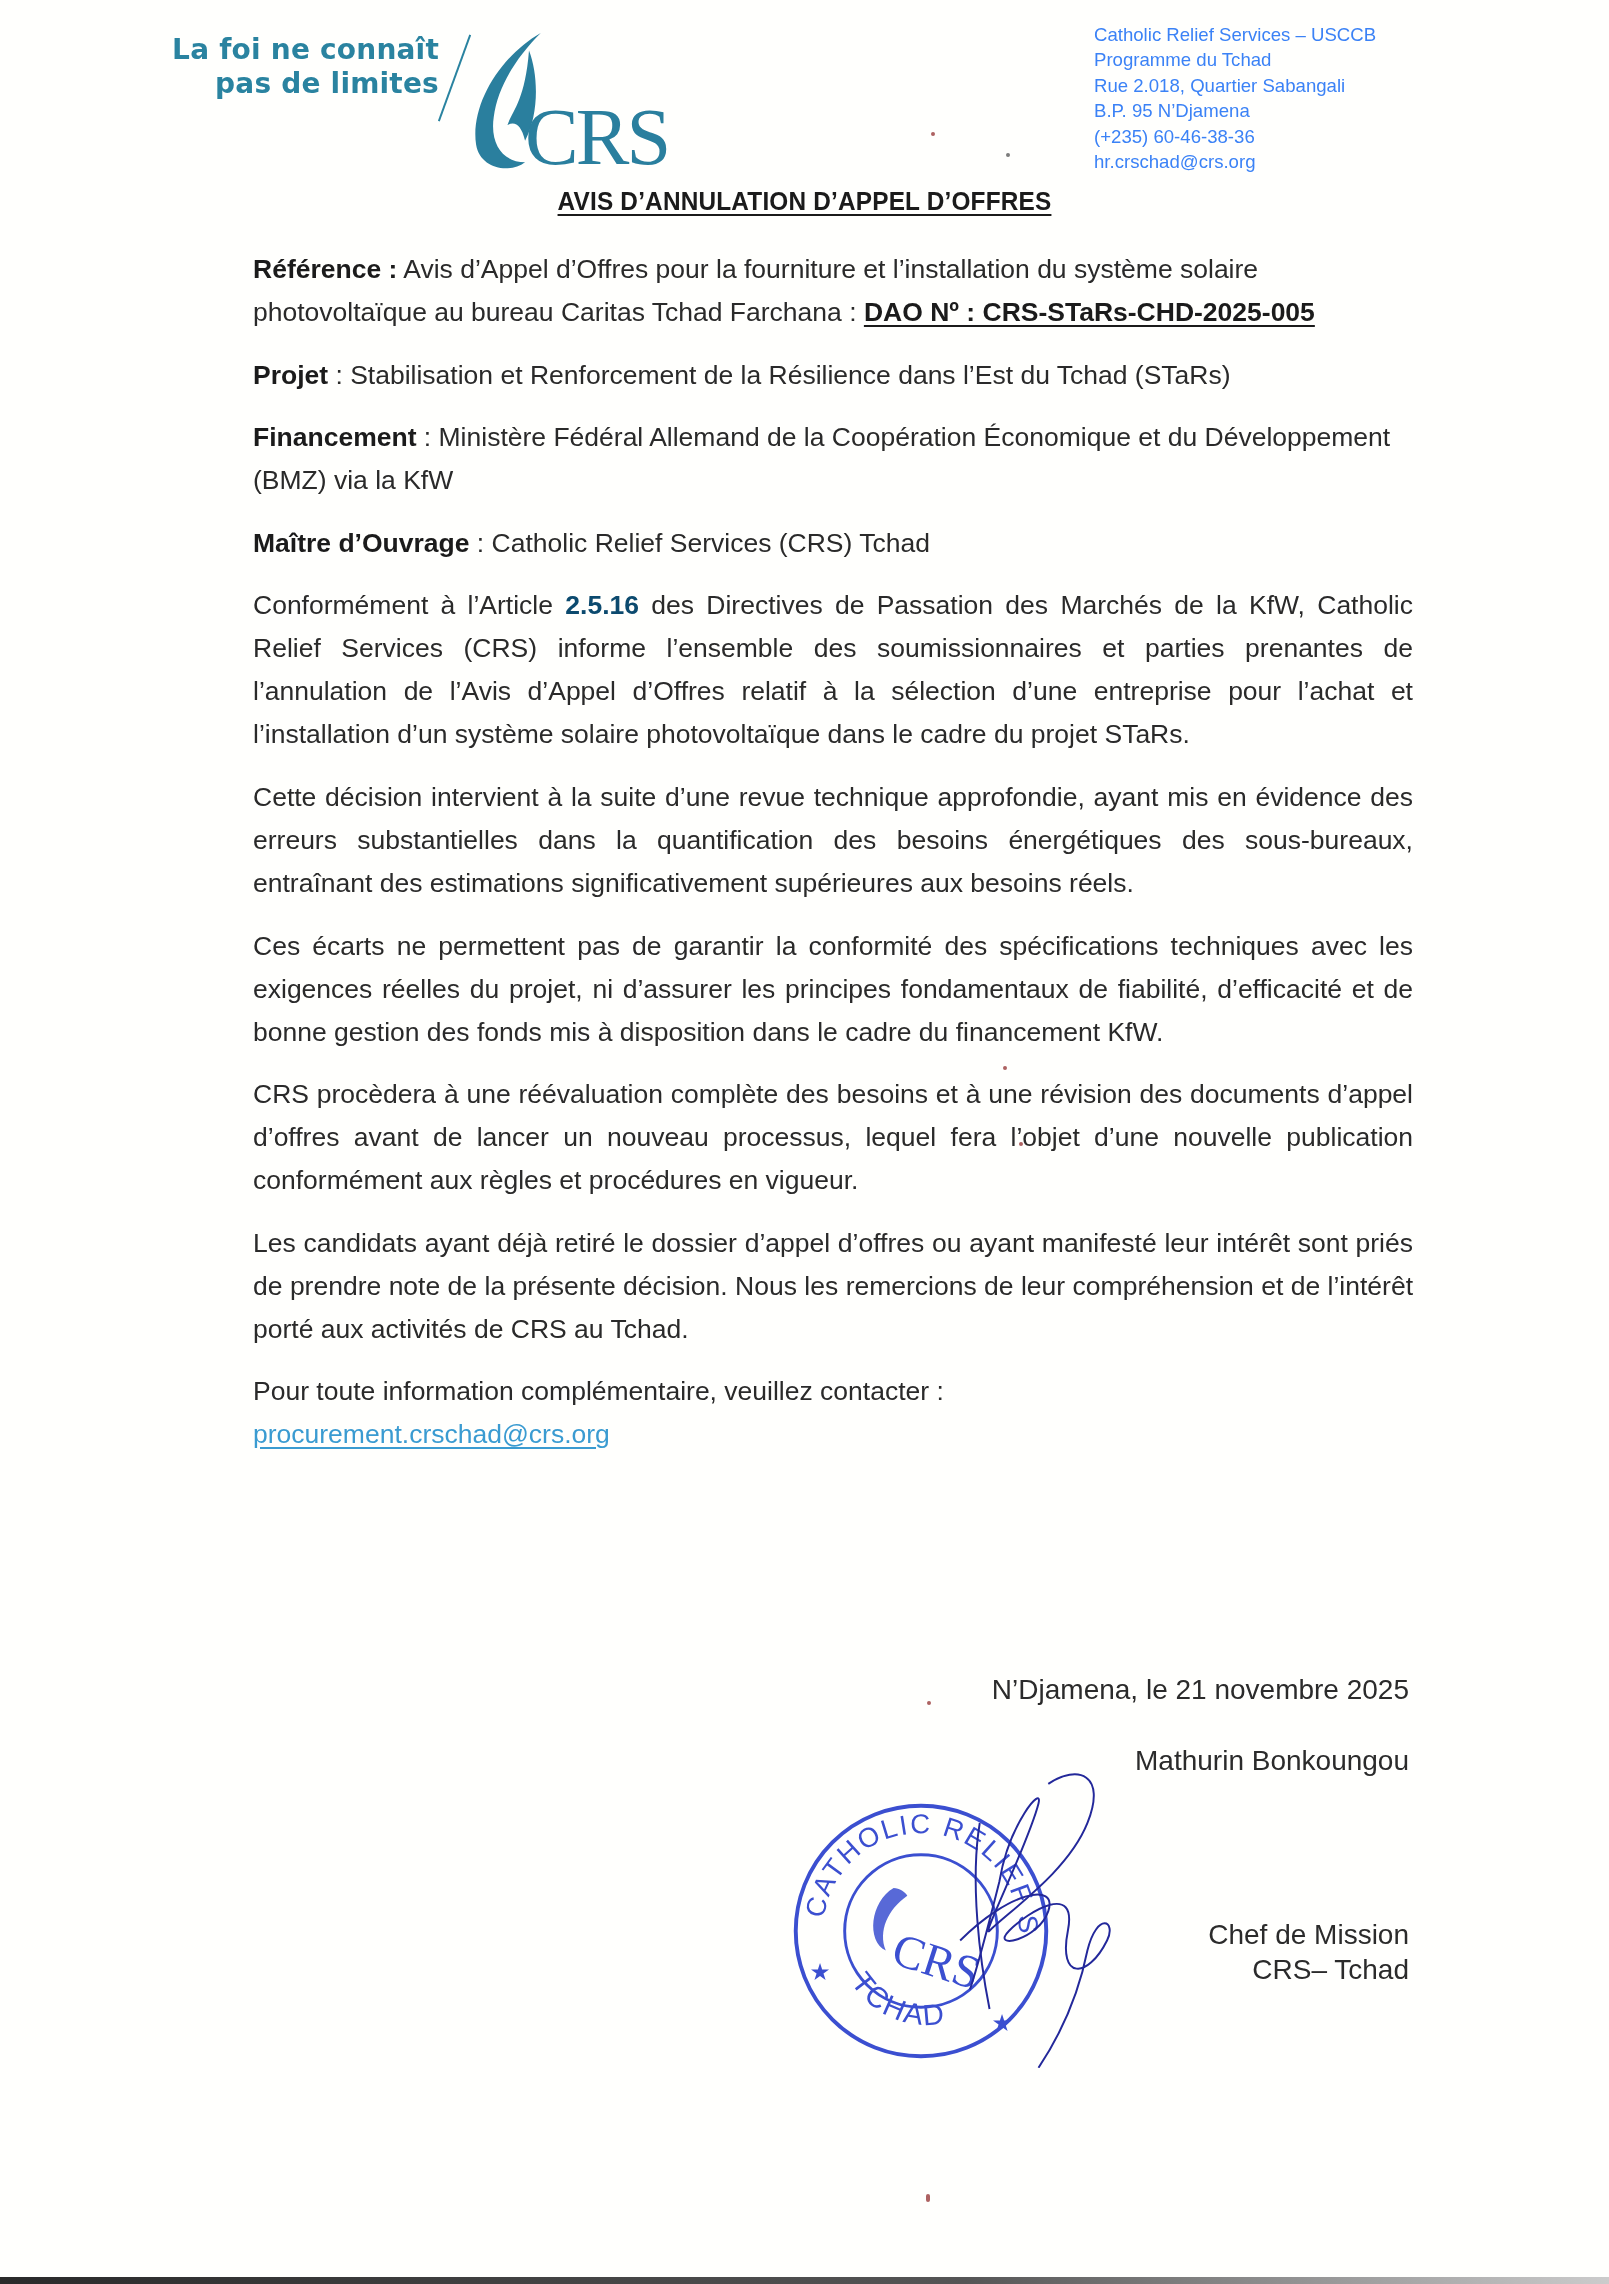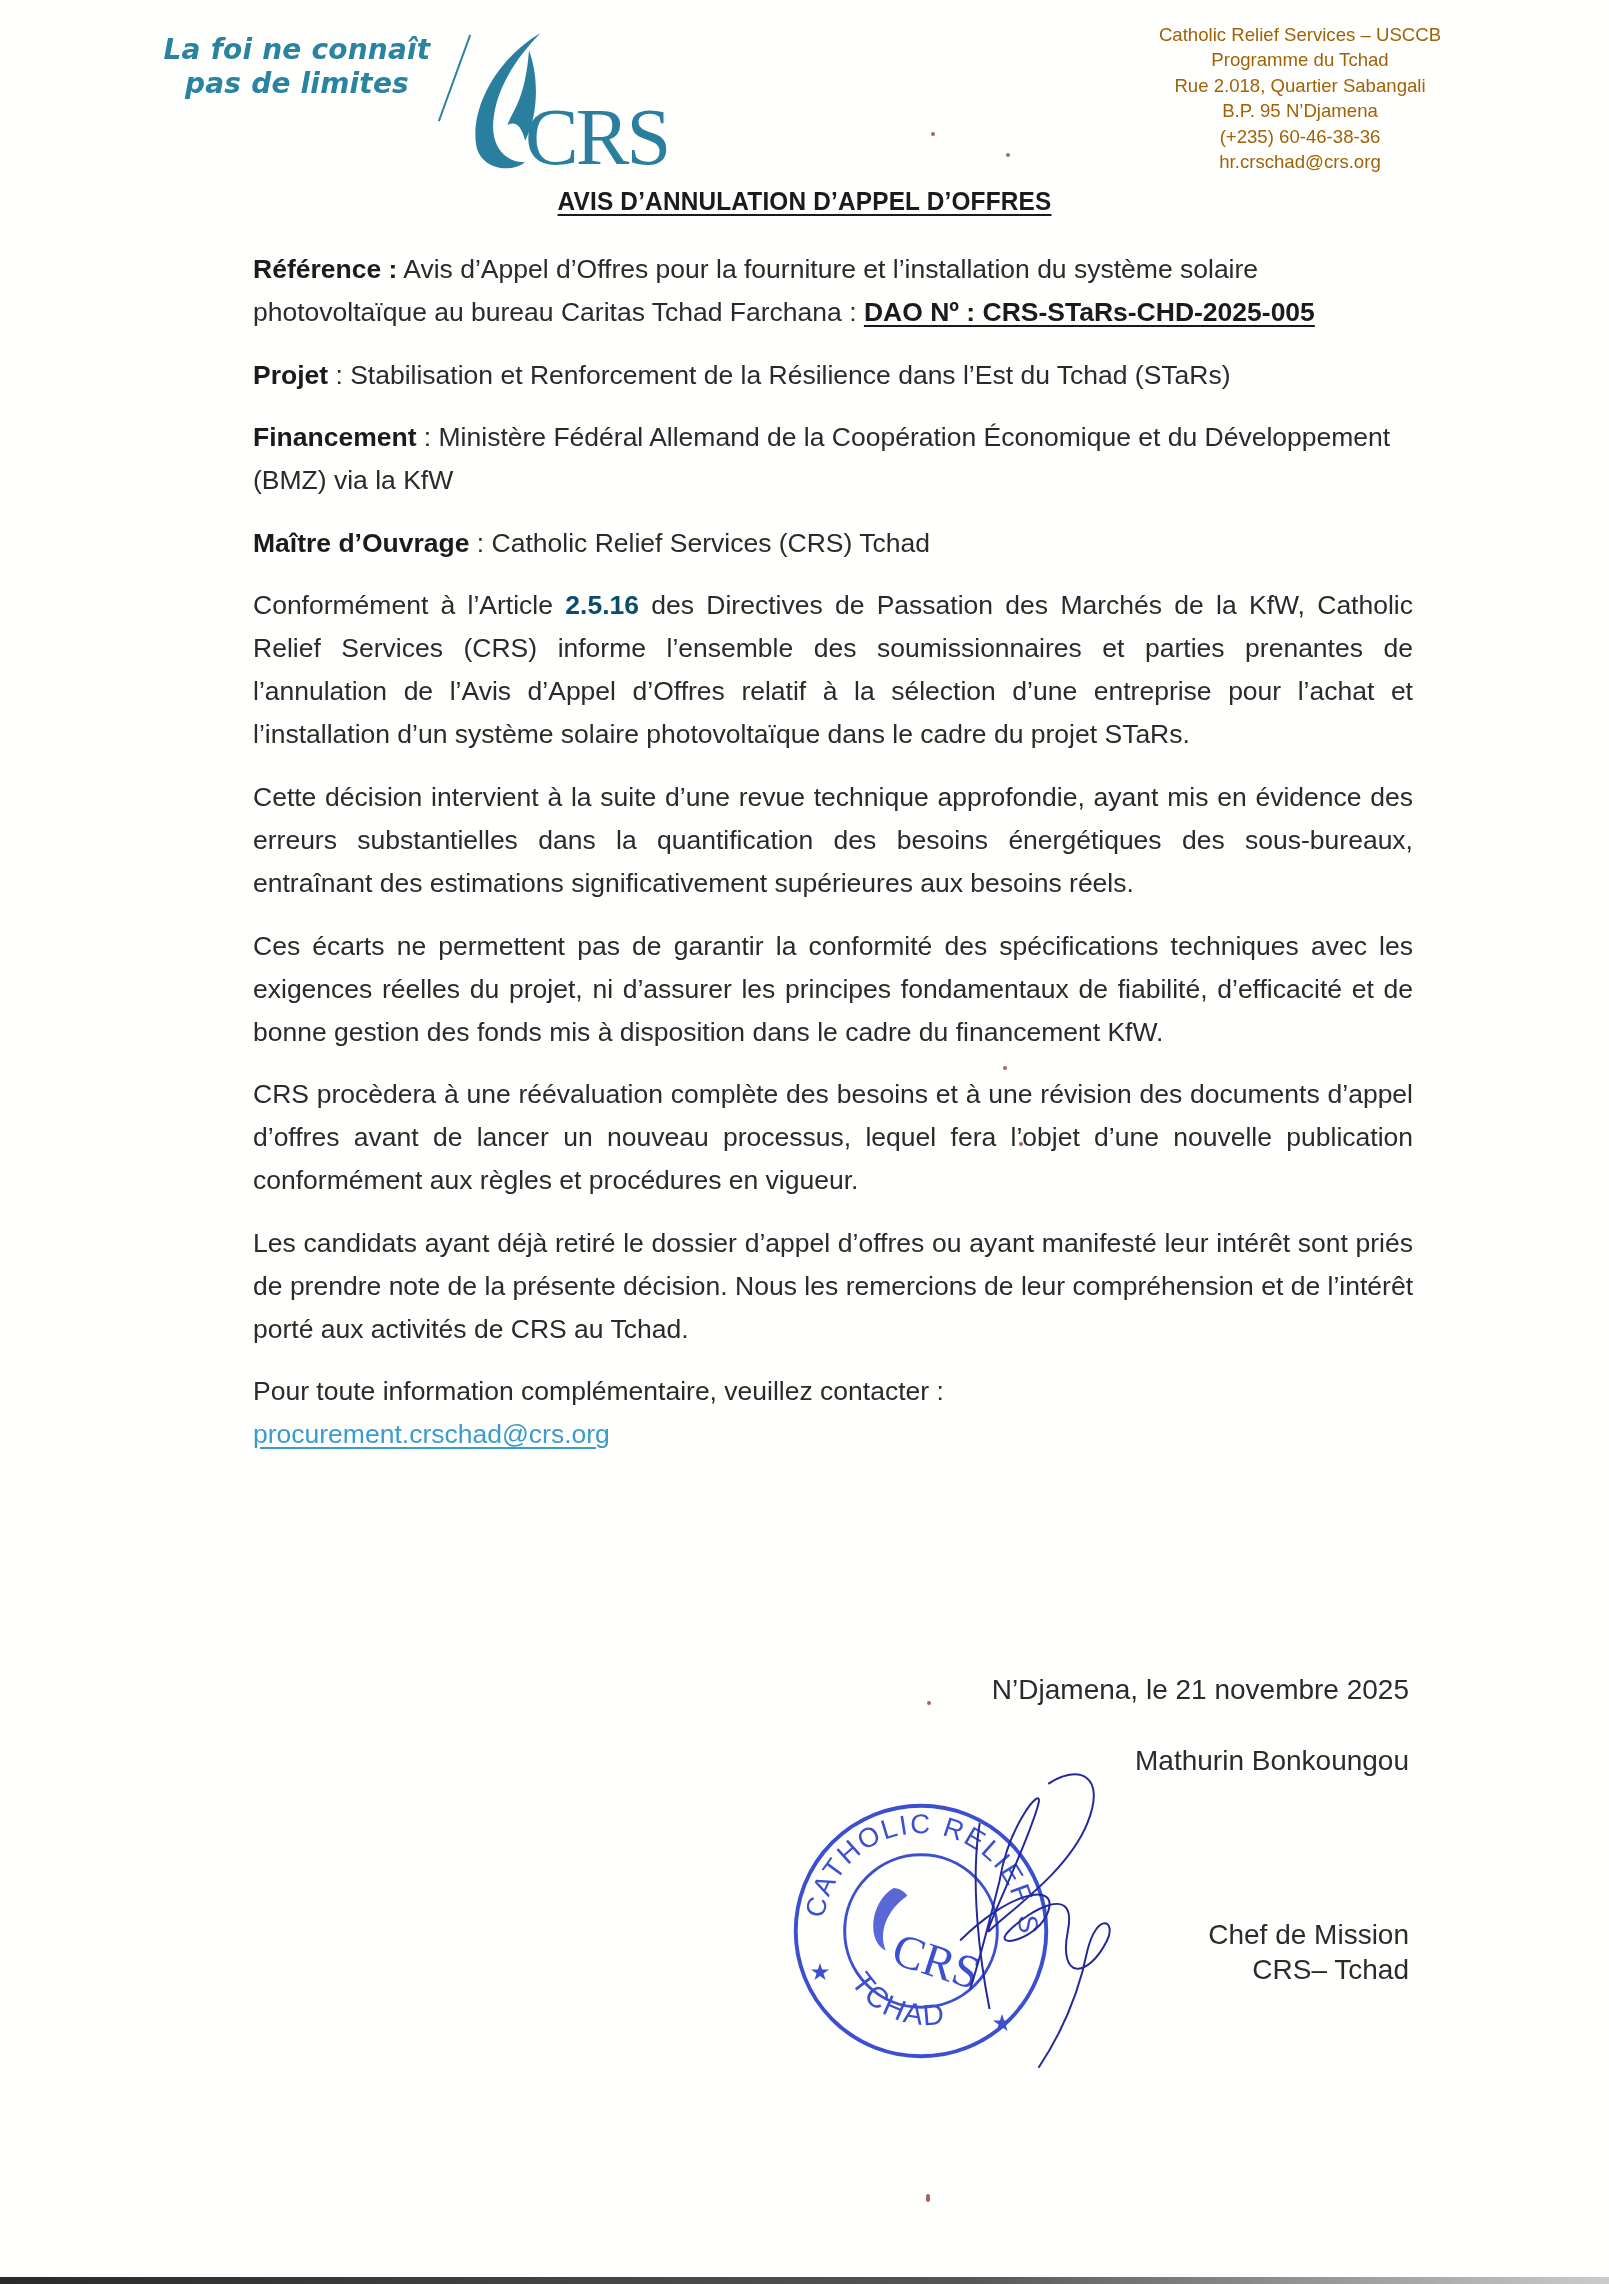--- a/index.html
+++ b/index.html
@@ -3,26 +3,26 @@
   <meta charset="utf-8">
   <style>
     * { box-sizing: border-box; margin: 0; padding: 0; }
     html, body { width: 1609px; height: 2285px; background: #fffffd; overflow: hidden; }
     body { position: relative; font-family: "Liberation Sans", sans-serif; color: #222; }
 
     
     .tagline {
       position: absolute; left: 155px; top: 33px; width: 284px;
       color: #2a83a0; font-family: "DejaVu Sans", sans-serif; font-weight: bold;
-      font-size: 28px; line-height: 34px; text-align: center; letter-spacing: 0.2px; font-style: italic;
+      font-size: 28px; line-height: 34px; text-align: right; letter-spacing: 0.2px;
     }
     .logo { position: absolute; left: 431px; top: 27.4px; width: 294px; height: 149px; }
     .address {
       position: absolute; right: 103px; top: 21.6px; width: 412px;
-      text-align: center; color: #a16207; font-size: 18.6px; line-height: 25.5px;
+      text-align: left; color: #3b82f6; font-size: 18.6px; line-height: 25.5px;
     }
     .address div { white-space: nowrap; }
 
     
     .doc-title {
       position: absolute; left: 0; right: 0; top: 186px; text-align: center;
       font-family: "Liberation Sans", sans-serif; font-weight: bold; font-size: 26.5px;
       color: #1b1b1b; text-decoration: underline; text-underline-offset: 3.9px;
       transform: scaleX(0.92); letter-spacing: 0.2px;
     }

